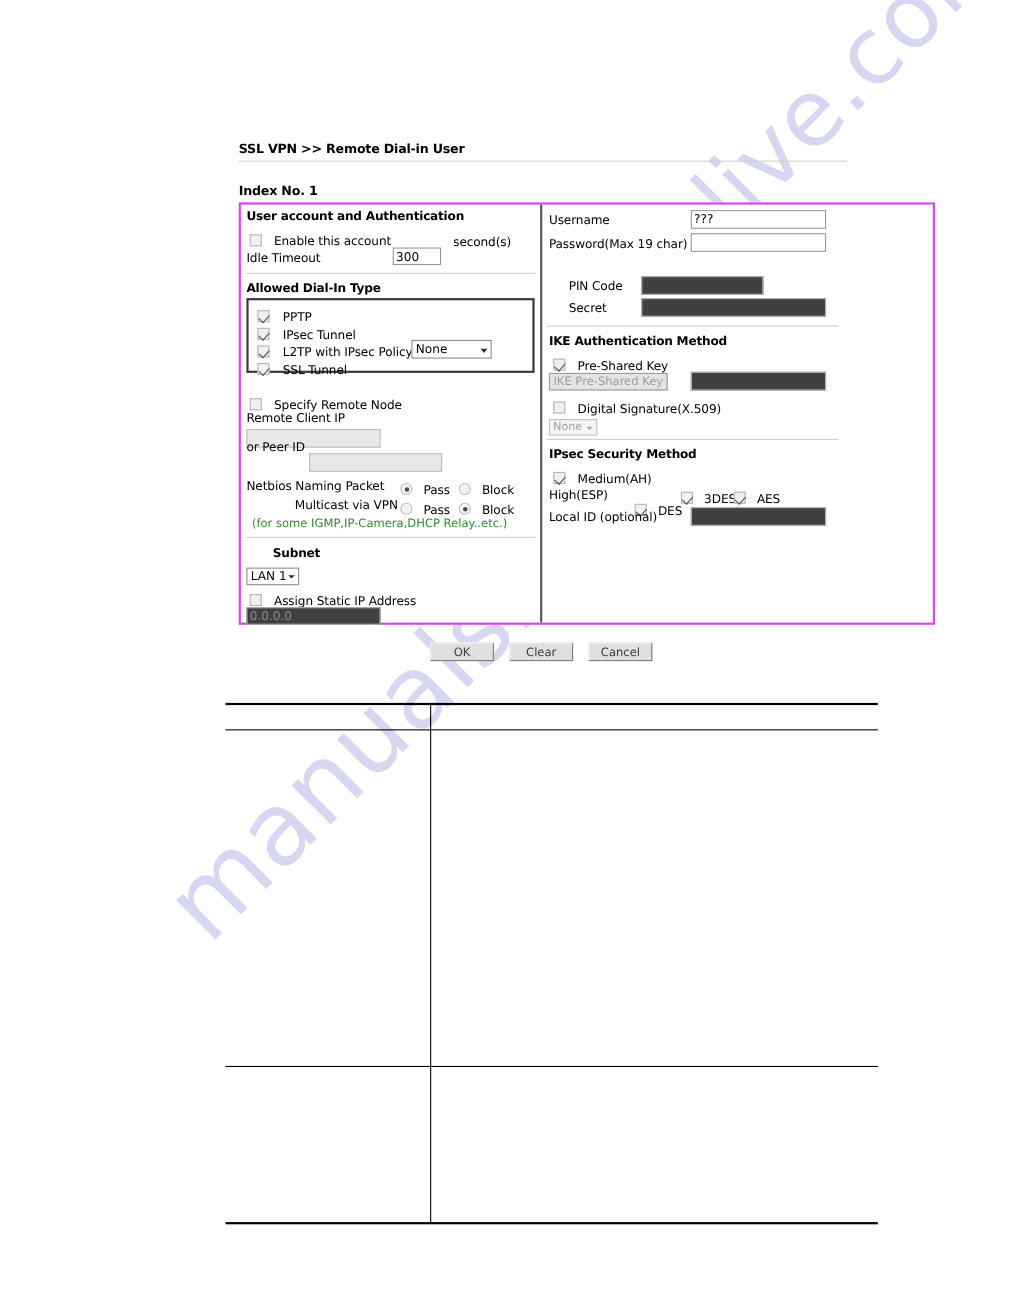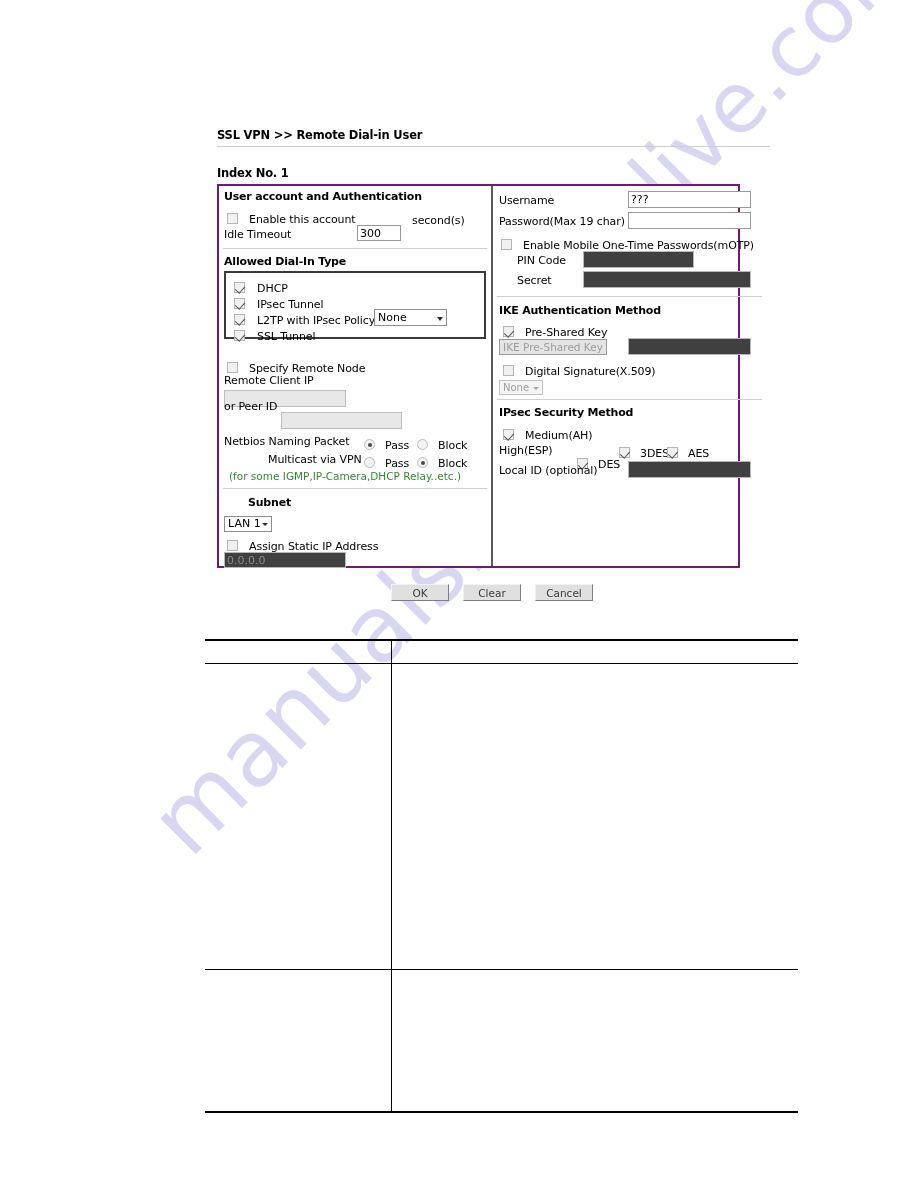--- a/index.html
+++ b/index.html
@@ -60,23 +60,23 @@
     font-size: 11.5px;
     font-weight: bold;
     letter-spacing: -0.2px;
   }
 
   
   .panel {
     position: absolute;
     left: 217px;
     top: 184px;
-    width: 523px;
+    width: 633px;
     height: 384px;
-    border: 2px solid #701a75;
+    border: 2px solid #d946ef;
     box-sizing: border-box;
     background: #ffffff;
   }
   .col-left {
     position: absolute;
     left: 0; top: 0;
     width: 274px; height: 100%;
     box-sizing: border-box;
     border-right: 2px solid #5a5a5a;
     padding: 0;
@@ -302,21 +302,21 @@
     <div class="abs lbl" style="left:193px; top:28px;">second(s)</div>
 
     <div class="abs hr-light" style="left:4px; top:62px; width:264px;"></div>
 
     
     <div class="abs sect-title" style="left:5px; top:69px;">Allowed Dial-In Type</div>
 
     <div class="abs inner-box" style="left:5px; top:85px; width:262px; height:68px;">
       <div class="abs" style="left:8px; top:4px;">
         <span class="cb checked"></span>
-        <span class="lbl" style="margin-left:7px;">DHCP</span>
+        <span class="lbl" style="margin-left:7px;">PPTP</span>
       </div>
       <div class="abs" style="left:8px; top:20px;">
         <span class="cb checked"></span>
         <span class="lbl" style="margin-left:7px;">IPsec Tunnel</span>
       </div>
       <div class="abs" style="left:8px; top:36px;">
         <span class="cb checked"></span>
         <span class="lbl" style="margin-left:7px;">L2TP with IPsec Policy</span>
       </div>
       <div class="sel abs" style="left:148px; top:33px; width:73px;">
@@ -382,24 +382,20 @@
   </div>
 
   <div class="col-right">
 
     <div class="abs lbl" style="left:6px; top:8px;">Username</div>
     <input class="txt abs" style="left: 135px; top: 5px; width: 123px; height: 17px;" type="text" value="???">
 
     <div class="abs lbl" style="left:6px; top:29px;">Password(Max 19 char)</div>
     <input class="txt abs" style="left: 135px; top: 26px; width: 123px; height: 17px;" type="text" value="">
 
-    <div class="abs" style="left:8px; top:48px;">
-      <span class="cb"></span>
-      <span class="lbl" style="margin-left:6px;">Enable Mobile One-Time Passwords(mOTP)</span>
-    </div>
 
     <div class="abs lbl" style="left:24px; top:68px;">PIN Code</div>
     <input class="txt disabled abs" style="left: 90px; top: 65px; width: 111px; height: 17px;" type="text" value="">
 
     <div class="abs lbl" style="left:24px; top:88px;">Secret</div>
     <input class="txt disabled abs" style="left: 90px; top: 85px; width: 168px; height: 17px;" type="text" value="">
 
     <div class="abs hr-light" style="left:4px; top:110px; width:265px;"></div>
 
     

